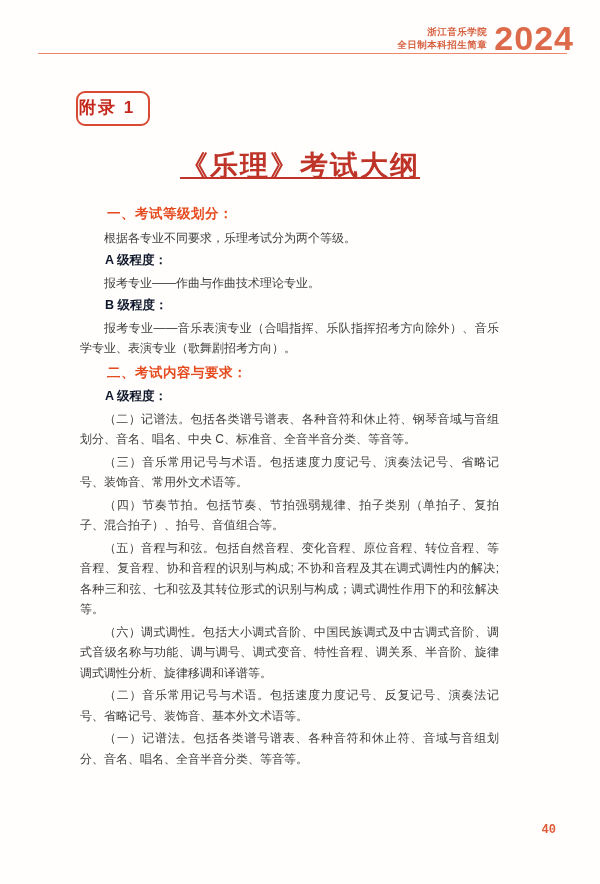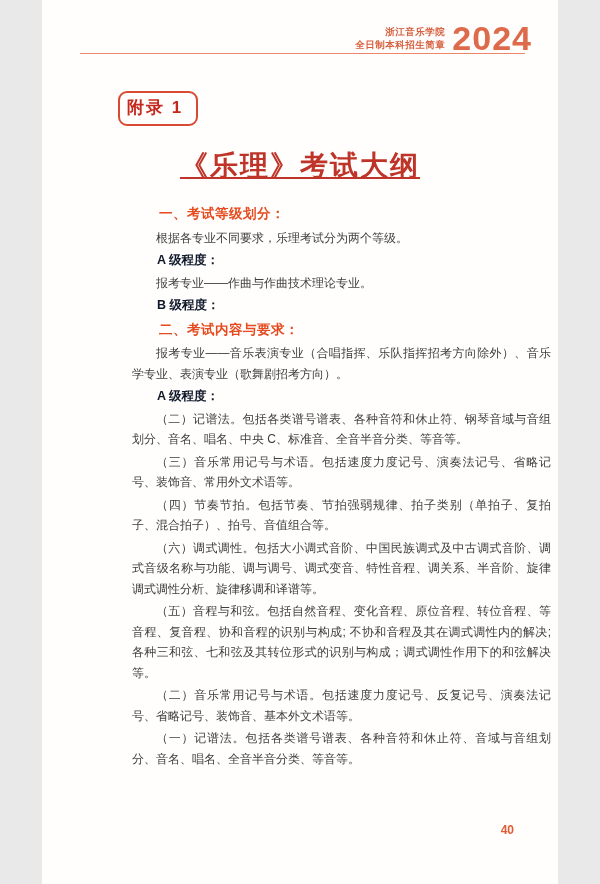--- a/index.html
+++ b/index.html
@@ -1,18 +1,18 @@
 <!DOCTYPE html>
 <html><head>
 <meta charset="utf-8">
 <style>
   html,body{margin:0;padding:0;background:#e9e9e9;}
   .page{
     position:relative;
-    width:516px;height:884px;
+    width:600px;height:884px;
     margin:0 auto;
     background:#fffefd;
     font-family:"Liberation Sans","DejaVu Sans",sans-serif;
     overflow:hidden;
   }
   
   .header{
     position:absolute;top:21px;right:26px;
     display:flex;align-items:center;gap:7px;
   }
@@ -32,37 +32,37 @@
   }
   .header-rule{
     position:absolute;top:53px;left:38px;right:33px;
     height:1px;background:var(--divider,#ee8769);
   }
   
   .appendix-badge{
     position:absolute;top:91px;left:76px;
     border:2px solid var(--badge-border,#d84b32);
     border-radius:9px;
-    padding:3px 13px 5px 7px;
+    padding:3px 13px 5px 1px;
     font-size:17px;font-weight:bold;
     color:var(--badge-text,#c5281c);
     letter-spacing:2px;
   }
   
   .doc-title{
     position:absolute;top:147px;left:0;
     width:100%;text-align:center;
     font-size:28px;font-weight:bold;
     color:var(--title-red,#bf3428);
     letter-spacing:2px;
     text-decoration:underline;
   }
   
   .content{
-    position:absolute;top:200px;left:90px;
+    position:absolute;top:200px;left:80px;
     width:425px;
     font-size:12px;
     color:var(--body-text,#3e3e3e);
   }
   .block{
     line-height:20.5px;
     text-indent:2em;
     text-align:justify;
     margin:0 6px 2px 0;
   }
@@ -77,20 +77,21 @@
     font-weight:bold;
     color:#0f172a;
     font-size:12.5px;
     margin:2px 0;
   }
   
   .page-number{
     position:absolute;top:823px;right:44px;
     font-size:12px;font-weight:bold;
     color:var(--page-number,#e05a35);
+    font-family:Liberation Mono, monospace;
   }
 </style>
 </head>
 <body>
 
 <div class="page" style="--header-orange: #d6603f; --year-orange: #dd6a4a; --divider: #ee8769; --badge-border: #d84b32; --badge-text: #c5281c; --title-red: #bf3428; --section-heading: #e54b1f; --body-text: #3e3e3e; --page-number: #e05a35;">
 
   <div class="header">
     <div class="header-text">
       <div>浙江音乐学院</div>
@@ -103,27 +104,27 @@
   <div class="appendix-badge">附录 1</div>
 
   <div class="doc-title">《乐理》考试大纲</div>
 
   <div class="content">
       <div class="block section-heading">一、考试等级划分：</div>
       <div class="block paragraph">根据各专业不同要求，乐理考试分为两个等级。</div>
       <div class="block subhead">A 级程度：</div>
       <div class="block paragraph">报考专业——作曲与作曲技术理论专业。</div>
       <div class="block subhead">B 级程度：</div>
+      <div class="block paragraph">报考专业——音乐表演专业（合唱指挥、乐队指挥招考方向除外）、音乐学专业、表演专业（歌舞剧招考方向）。</div>
       <div class="block section-heading">二、考试内容与要求：</div>
-      <div class="block paragraph">报考专业——音乐表演专业（合唱指挥、乐队指挥招考方向除外）、音乐学专业、表演专业（歌舞剧招考方向）。</div>
       <div class="block subhead">A 级程度：</div>
       <div class="block paragraph">（二）记谱法。包括各类谱号谱表、各种音符和休止符、钢琴音域与音组划分、音名、唱名、中央 C、标准音、全音半音分类、等音等。</div>
       <div class="block paragraph">（三）音乐常用记号与术语。包括速度力度记号、演奏法记号、省略记号、装饰音、常用外文术语等。</div>
       <div class="block paragraph">（四）节奏节拍。包括节奏、节拍强弱规律、拍子类别（单拍子、复拍子、混合拍子）、拍号、音值组合等。</div>
+      <div class="block paragraph">（五）音程与和弦。包括自然音程、变化音程、原位音程、转位音程、等音程、复音程、协和音程的识别与构成; 不协和音程及其在调式调性内的解决; 各种三和弦、七和弦及其转位形式的识别与构成；调式调性作用下的和弦解决等。</div>
       <div class="block paragraph">（六）调式调性。包括大小调式音阶、中国民族调式及中古调式音阶、调式音级名称与功能、调与调号、调式变音、特性音程、调关系、半音阶、旋律调式调性分析、旋律移调和译谱等。</div>
-      <div class="block paragraph">（五）音程与和弦。包括自然音程、变化音程、原位音程、转位音程、等音程、复音程、协和音程的识别与构成; 不协和音程及其在调式调性内的解决; 各种三和弦、七和弦及其转位形式的识别与构成；调式调性作用下的和弦解决等。</div>
       <div class="block paragraph">（二）音乐常用记号与术语。包括速度力度记号、反复记号、演奏法记号、省略记号、装饰音、基本外文术语等。</div>
       <div class="block paragraph">（一）记谱法。包括各类谱号谱表、各种音符和休止符、音域与音组划分、音名、唱名、全音半音分类、等音等。</div>
     </div>
 
   <div class="page-number">40</div>
 
 </div>
 
 </body></html>

